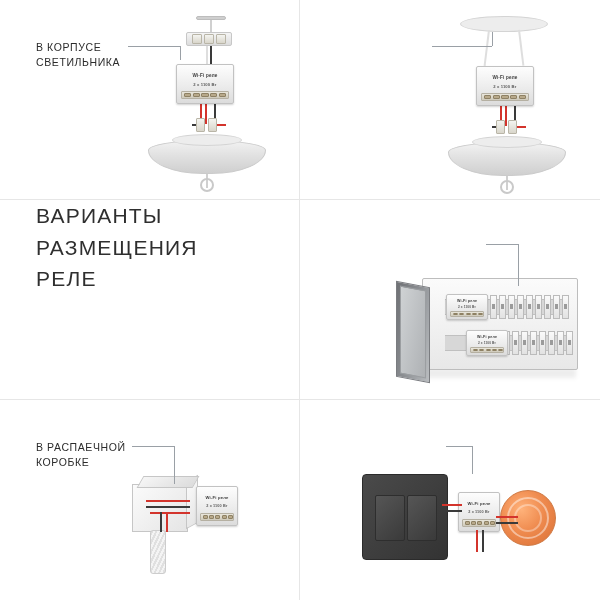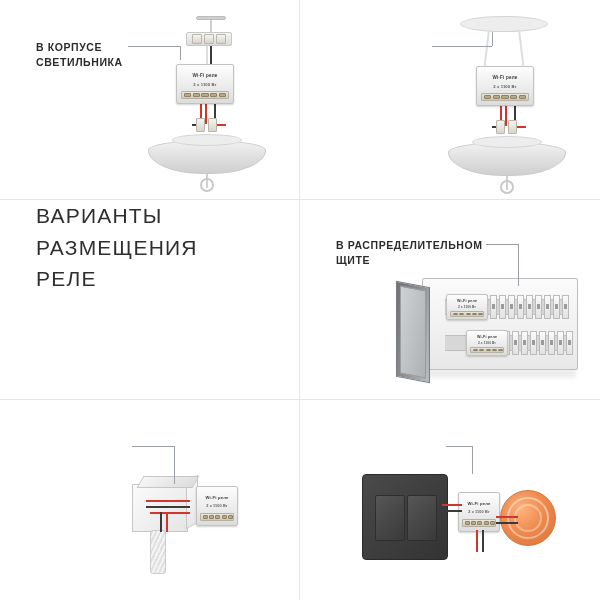--- a/index.html
+++ b/index.html
@@ -25,21 +25,21 @@
   }
   .cell.c-right { border-right: none; }
   .cell.r-bottom { border-bottom: none; }
 
   .caption {
     position: absolute;
     font-size: 10.5px;
     line-height: 1.45;
     letter-spacing: 0.6px;
     color: #2b2b2b;
-    font-weight: 700;
+    font-weight: 400;
     text-transform: uppercase;
     white-space: pre-line;
     z-index: 6;
   }
   .leader {
     position: absolute;
     z-index: 5;
   }
   .leader .ln {
     position: absolute;
@@ -340,22 +340,20 @@
   </div>
 
   <div class="cell title-cell">
     <div class="big-title">ВАРИАНТЫ
 РАЗМЕЩЕНИЯ
 РЕЛЕ</div>
   </div>
 
   <div class="cell c-right">
 
-    <div class="caption" style="left:36px; top:38px;">В РАСПРЕДЕЛИТЕЛЬНОМ
-ЩИТЕ</div>
 
     <div class="leader">
       <div class="ln lh" style="left:186px; top:44px; width:32px;"></div>
       <div class="ln lv" style="left:218px; top:44px; height:42px;"></div>
     </div>
 
     <div class="panel-shadow" style="left:126px; top:168px; width:150px; height:10px;"></div>
 
     <div class="panel-body" style="left:122px; top:78px; width:156px; height:92px;">
 
@@ -442,20 +440,22 @@
       </div>
     </div>
 
     <div class="panel-door" style="left:96px; top:84px; width:34px; height:96px; transform: skewY(11deg);">
       <div class="inner"></div>
     </div>
   </div>
 
   <div class="cell r-bottom">
 
+    <div class="caption" style="left:36px; top:440px; top:40px;">В РАСПАЕЧНОЙ
+КОРОБКЕ</div>
 
     <div class="leader">
       <div class="ln lh" style="left:132px; top:46px; width:42px;"></div>
       <div class="ln lv" style="left:174px; top:46px; height:38px;"></div>
     </div>
 
     <div class="jbox" style="left:132px; top:84px; width:56px; height:48px;"></div>
     <div class="jbox-lid" style="left:140px; top:76px; width:56px; height:12px; transform: skewX(-30deg);"></div>
     <div class="jbox" style="left:186px; top:78px; width:12px; height:48px; transform: skewY(-28deg);"></div>
 

